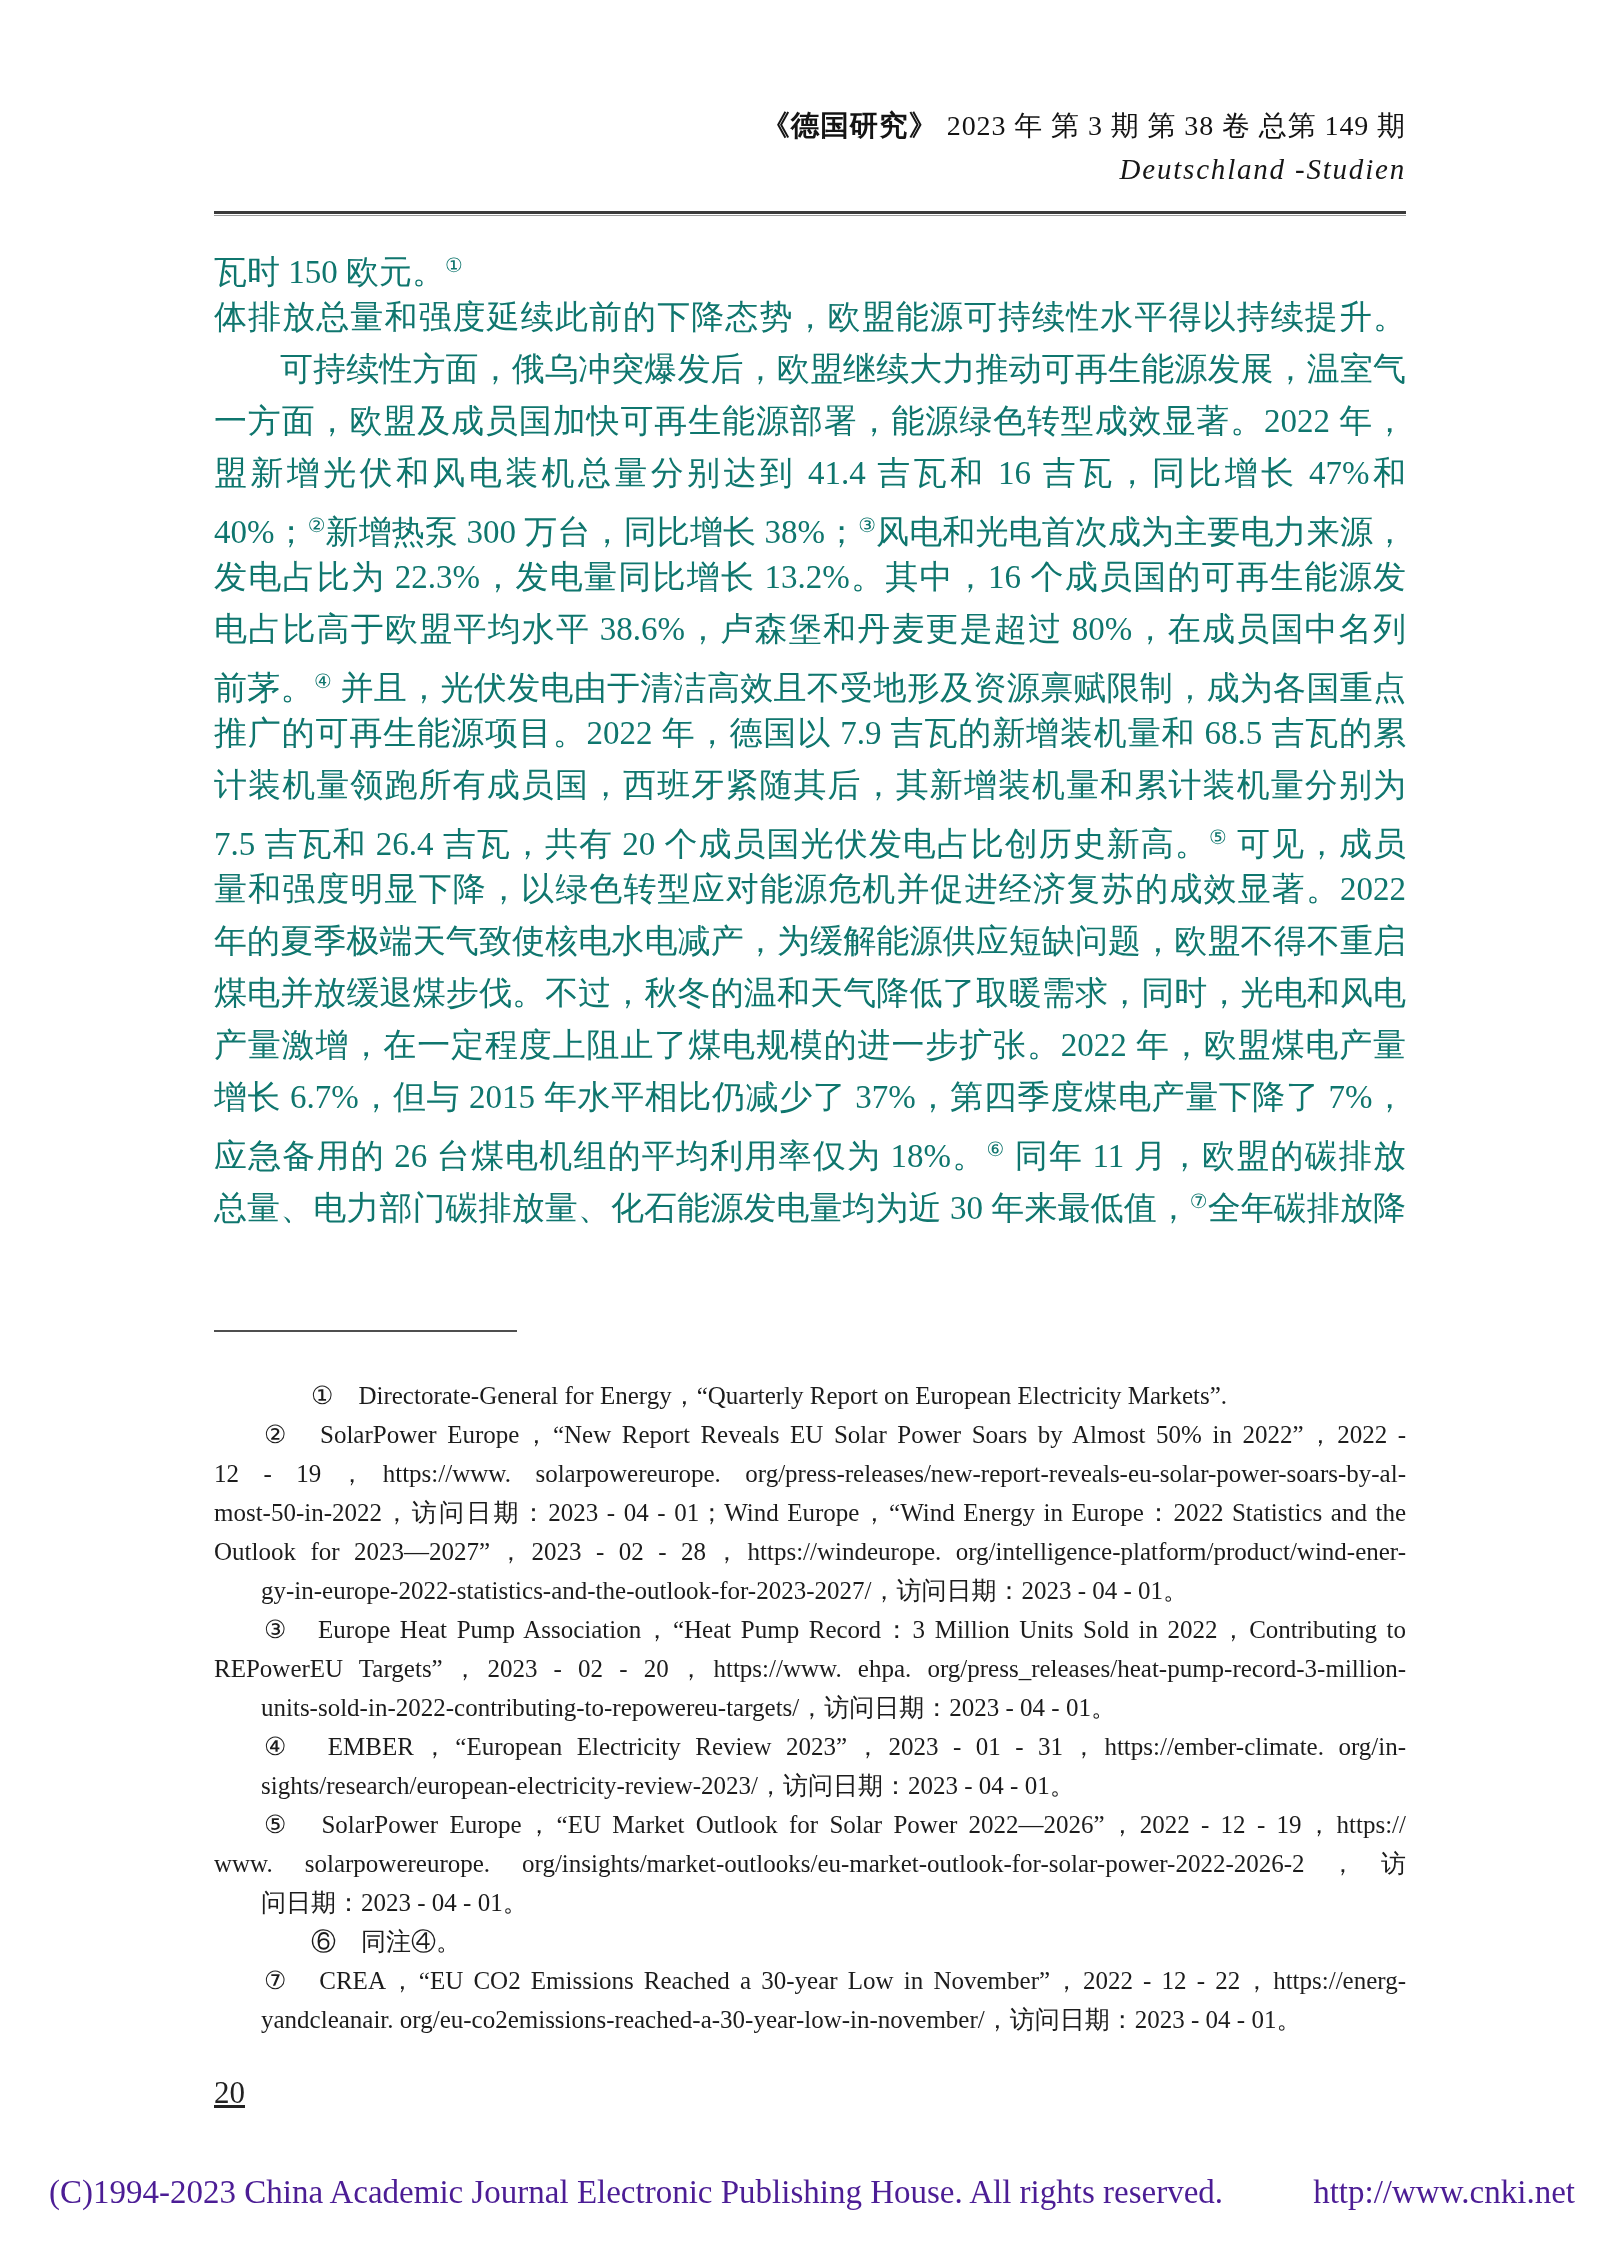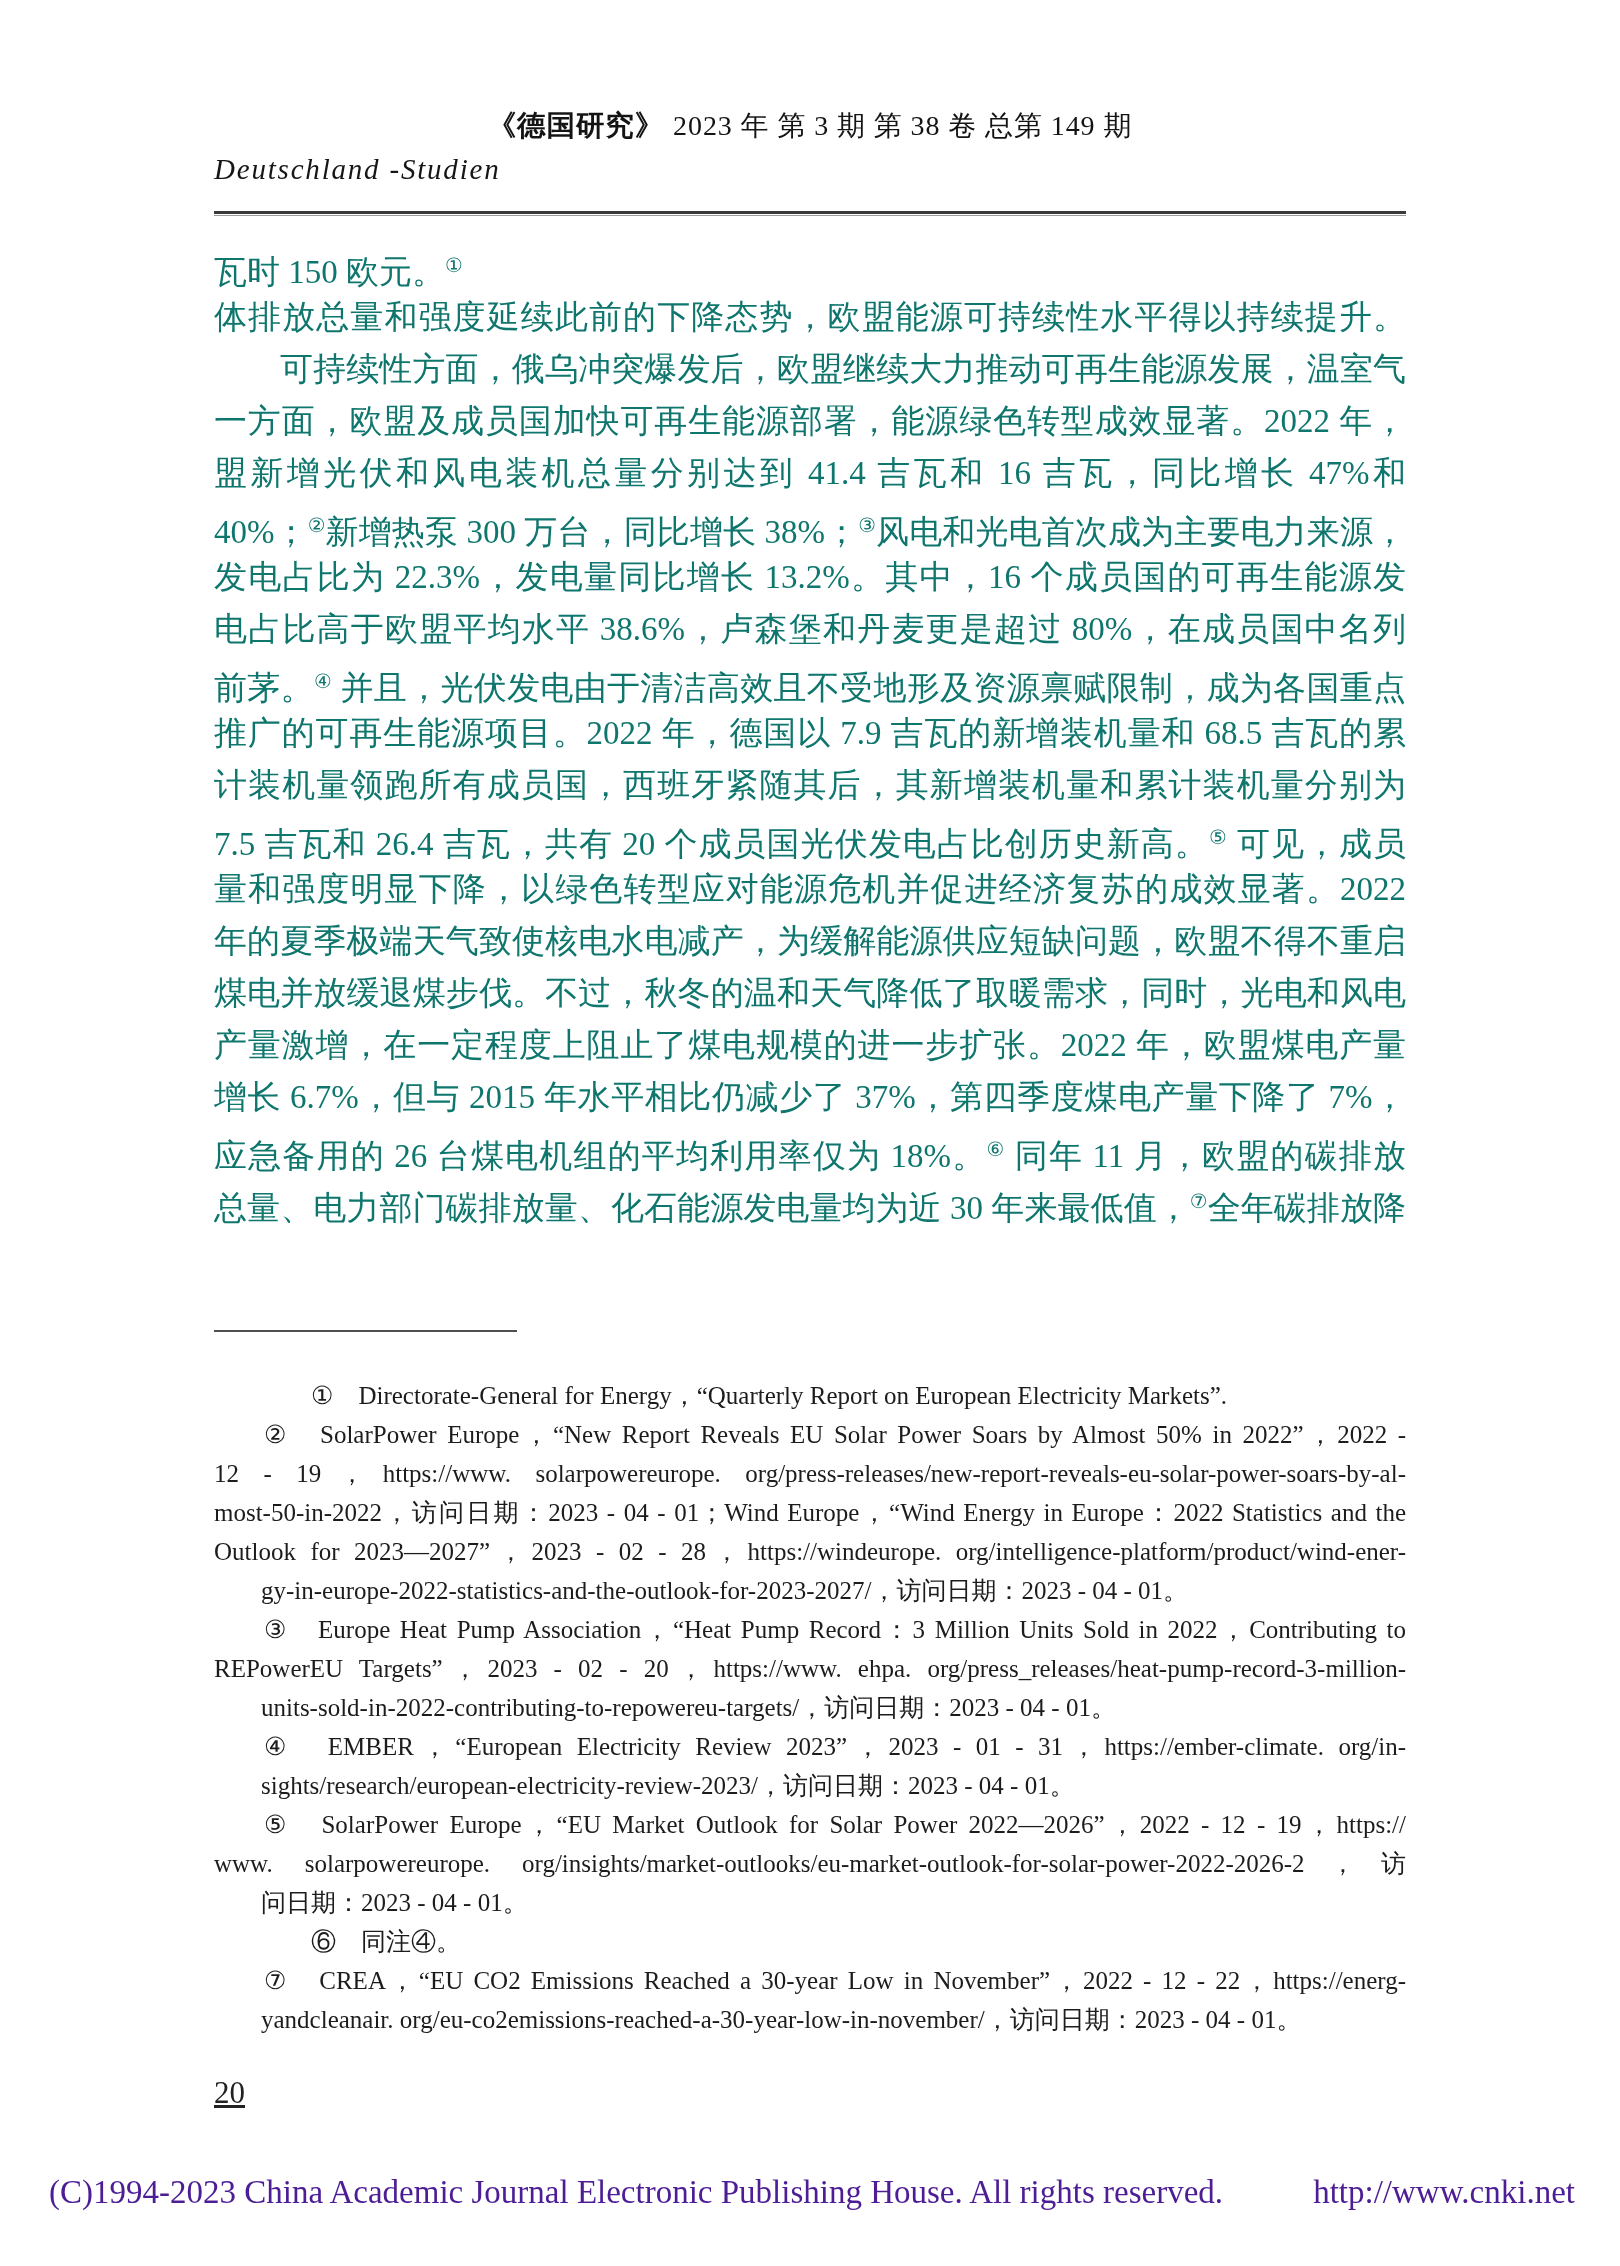--- a/index.html
+++ b/index.html
@@ -6,31 +6,31 @@
   body {
     width: 1621px; height: 2267px;
     background: #ffffff;
     position: relative;
     font-family: "Liberation Serif", "DejaVu Serif", serif;
     color: #1b1b1b;
     overflow: hidden;
   }
   .jline {
     position: absolute; top: 107px; left: 214px; width: 1192px;
-    text-align: center; font-size: 28px; color: #141414;
+    text-align: right; font-size: 28px; color: #141414;
     white-space: nowrap;
   }
   .jname {
     font-family: "DejaVu Sans", "Liberation Sans", sans-serif;
     font-weight: 700; font-size: 28.5px; letter-spacing: 0.9px;
   }
   .jissue { font-size: 28px; margin-left: 9px; letter-spacing: 0.9px; }
   .jsub {
     position: absolute; top: 153px; left: 214px; width: 1192px;
-    text-align: left; font-style: italic; font-size: 29px;
+    text-align: right; font-style: italic; font-size: 29px;
     letter-spacing: 1.8px; color: #161616;
   }
   .hrule {
     position: absolute; top: 211px; left: 214px; width: 1192px;
     height: 0.9px;
     border-top: 3.6px solid #3a3a3a;
     border-bottom: 0.9px solid #9a9a9a;
   }
   .bodytext {
     position: absolute; top: 239px; left: 214px; width: 1192px;

